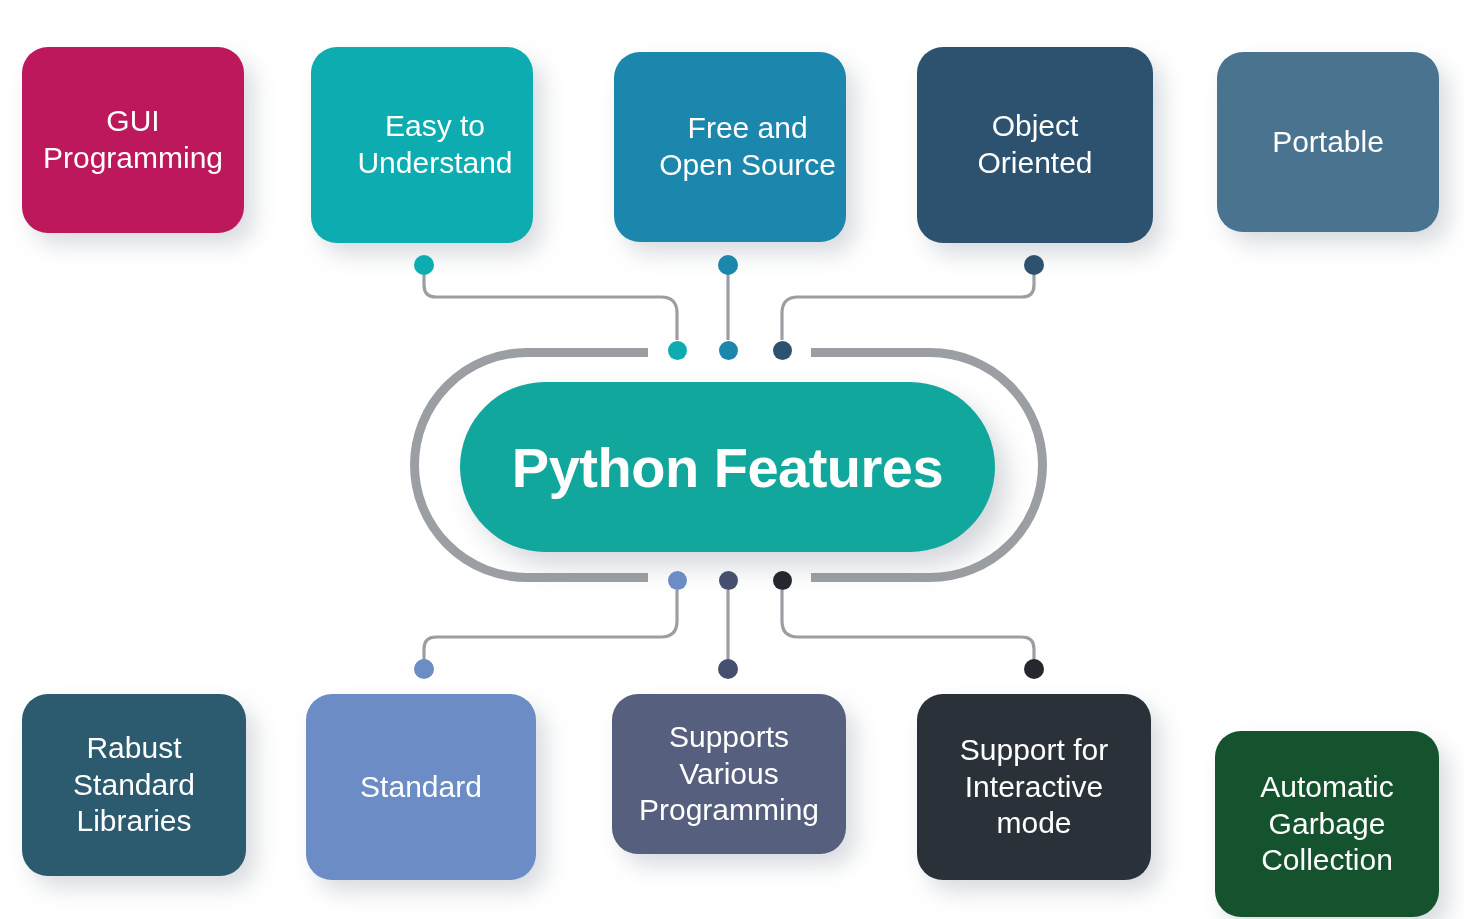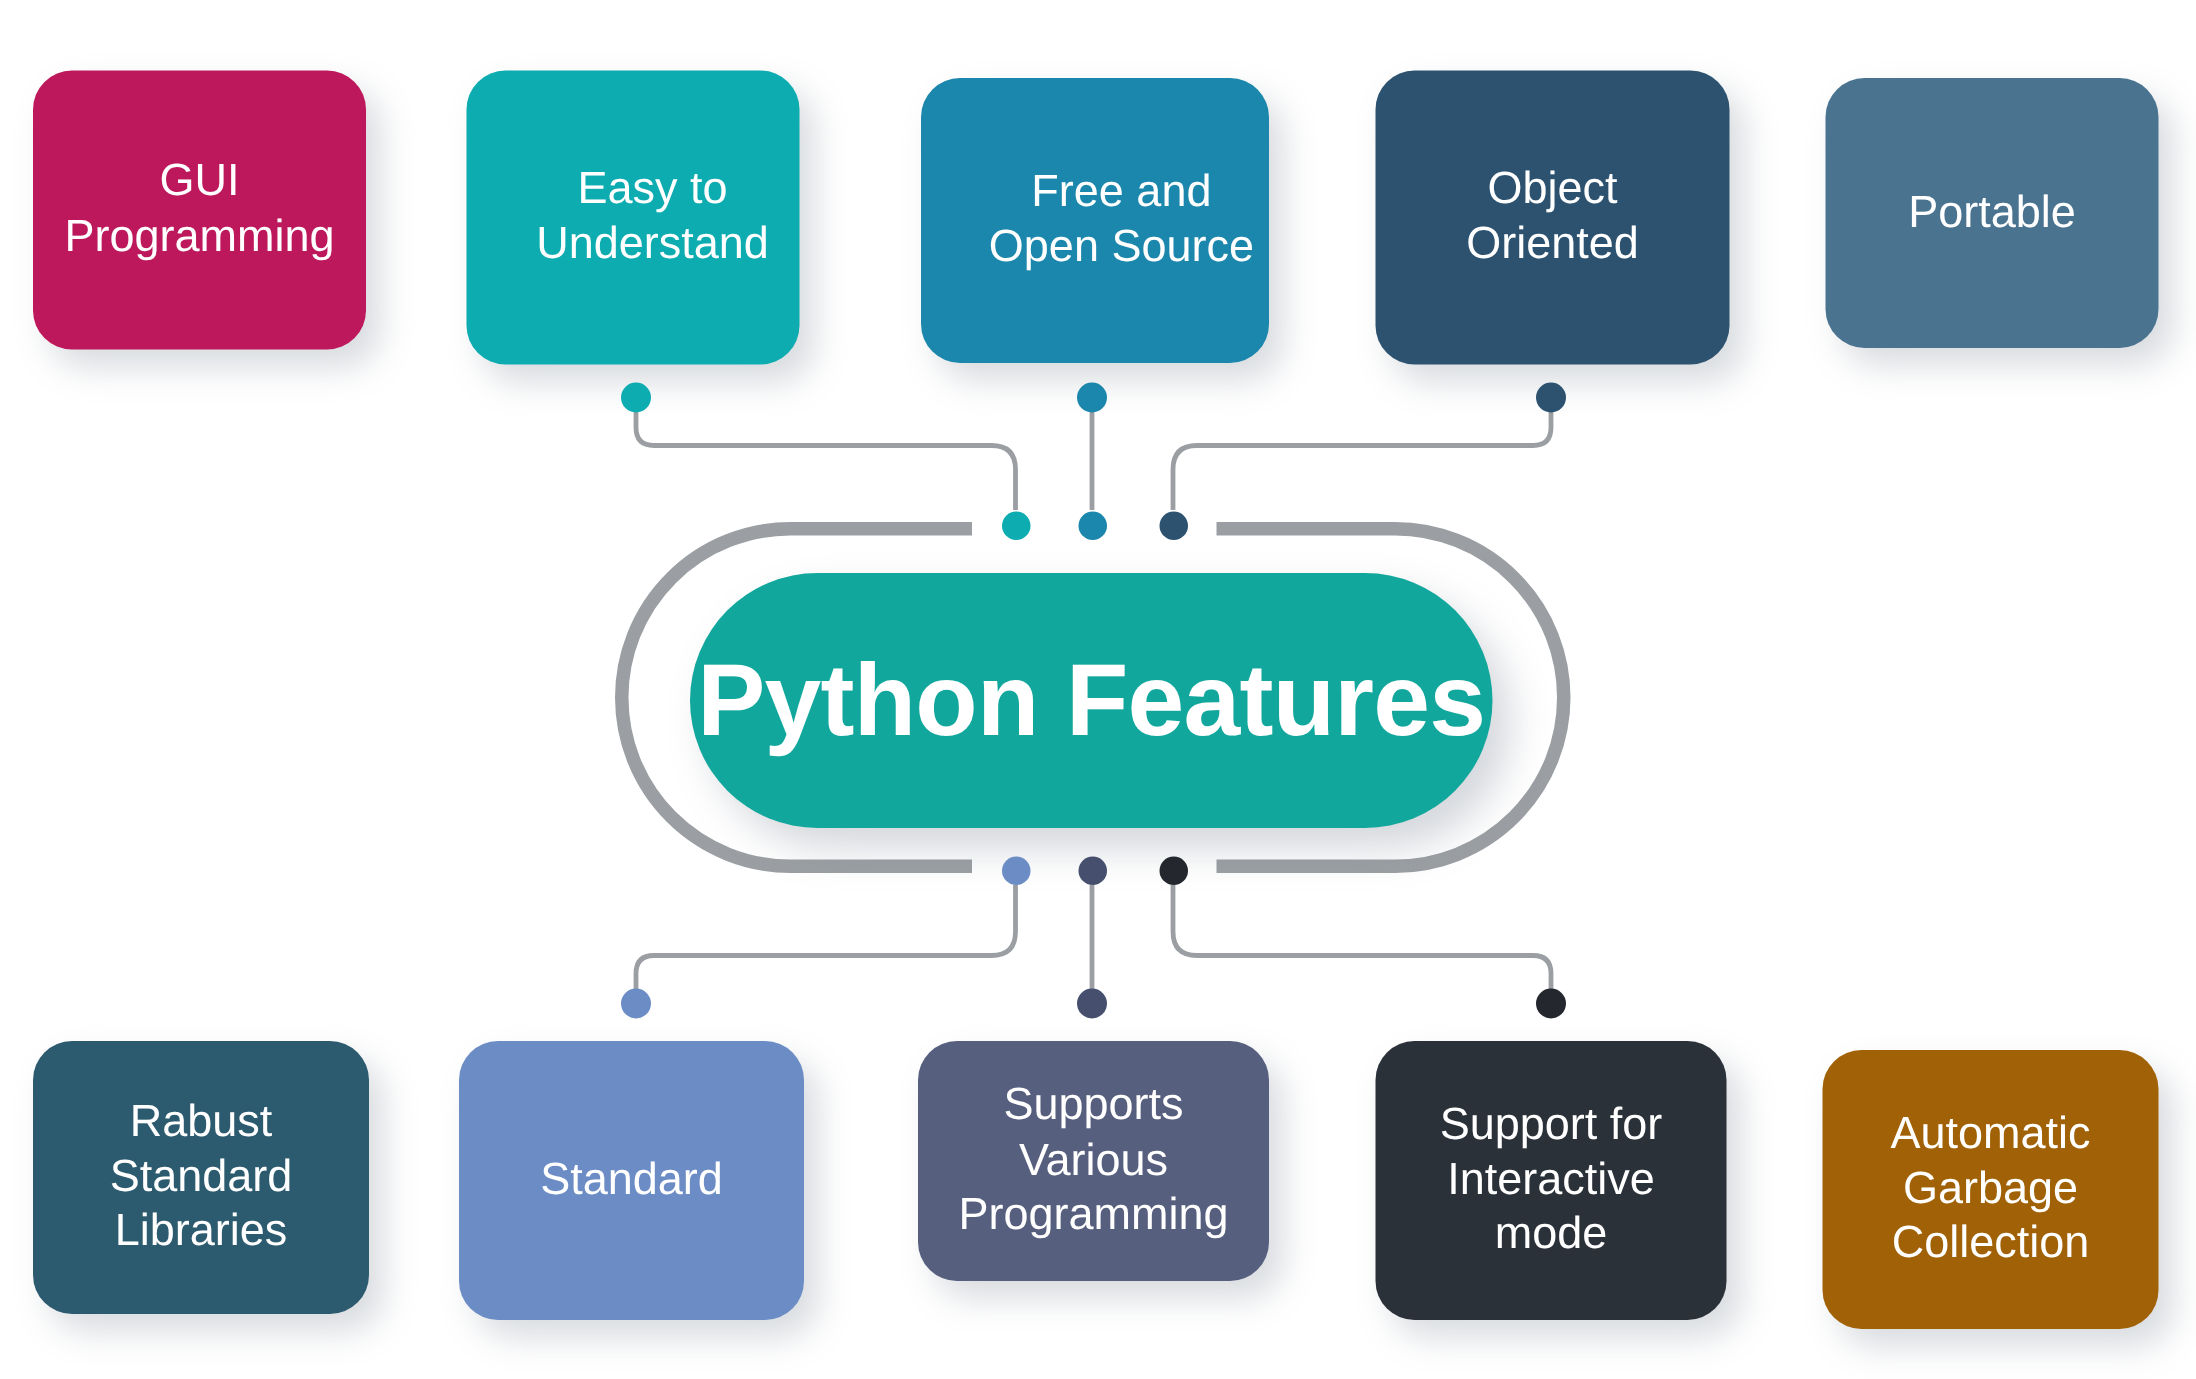--- a/index.html
+++ b/index.html
@@ -48,21 +48,21 @@
   #hub-pill {
     position: absolute;
     display: flex;
     align-items: center;
     justify-content: center;
     border-radius: 90px;
     color: #ffffff;
     box-shadow: 12px 14px 26px rgba(120,130,145,0.32);
   }
   #hub-pill span {
-    font-size: 68px;
+    font-size: 56px;
     font-weight: 700;
     letter-spacing: -0.5px;
   }
 
   
   #wires {
     position: absolute;
     left: 0;
     top: 0;
     width: 1464px;
@@ -111,21 +111,21 @@
       <div class="card" style="left: 22px; top: 694px; width: 224px; height: 182px; background: rgb(44, 90, 110); font-size: 30px;"><span>Rabust
 Standard
 Libraries</span></div>
       <div class="card" style="left: 306px; top: 694px; width: 230px; height: 186px; background: rgb(107, 140, 196); font-size: 30px;"><span>Standard</span></div>
       <div class="card" style="left: 612px; top: 694px; width: 234px; height: 160px; background: rgb(86, 95, 125); font-size: 30px;"><span>Supports
 Various
 Programming</span></div>
       <div class="card" style="left: 917px; top: 694px; width: 234px; height: 186px; background: rgb(43, 49, 56); font-size: 30px;"><span>Support for
 Interactive
 mode</span></div>
-      <div class="card" style="left: 1215px; top: 700px; width: 224px; height: 186px; background: #a16207; font-size: 30px;"><span>Automatic
+      <div class="card" style="left: 1215px; top: 731px; width: 224px; height: 186px; background: #14532d; font-size: 30px;"><span>Automatic
 Garbage
 Collection</span></div>
     </div>
   <div id="dots">
       <div style="position: absolute; width: 20px; height: 20px; border-radius: 50%; background: rgb(12, 172, 176); left: 414px; top: 255px;"></div>
       <div style="position: absolute; width: 19px; height: 19px; border-radius: 50%; background: rgb(12, 172, 176); left: 667.5px; top: 340.5px;"></div>
       <div style="position: absolute; width: 20px; height: 20px; border-radius: 50%; background: rgb(27, 135, 172); left: 718px; top: 255px;"></div>
       <div style="position: absolute; width: 19px; height: 19px; border-radius: 50%; background: rgb(27, 135, 172); left: 718.5px; top: 340.5px;"></div>
       <div style="position: absolute; width: 20px; height: 20px; border-radius: 50%; background: rgb(44, 82, 112); left: 1024px; top: 255px;"></div>
       <div style="position: absolute; width: 19px; height: 19px; border-radius: 50%; background: rgb(44, 82, 112); left: 772.5px; top: 340.5px;"></div>

